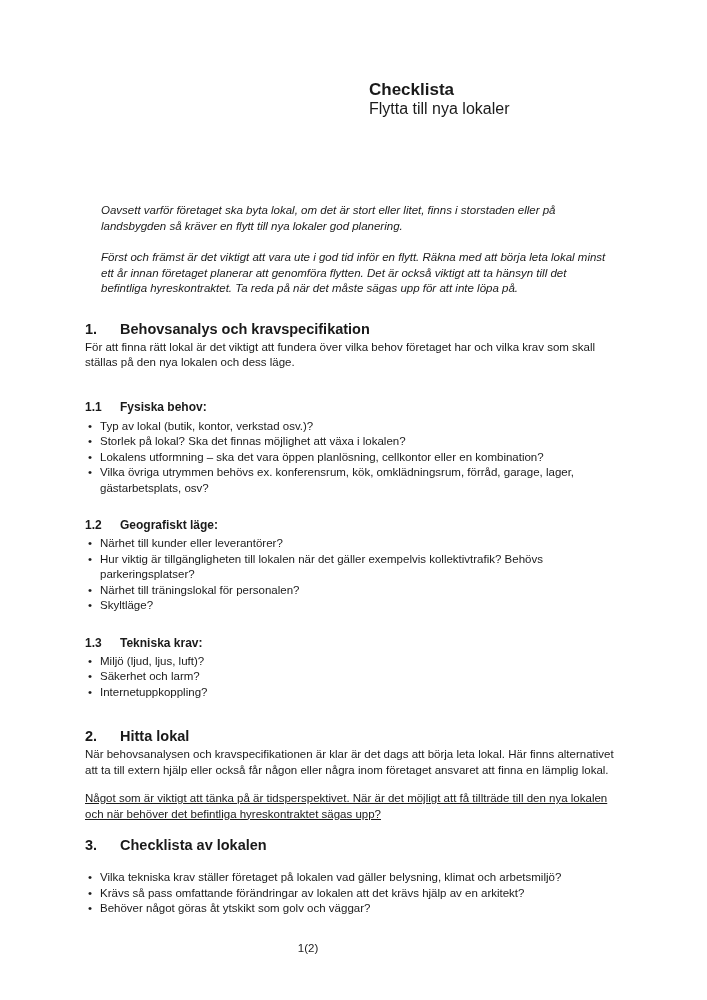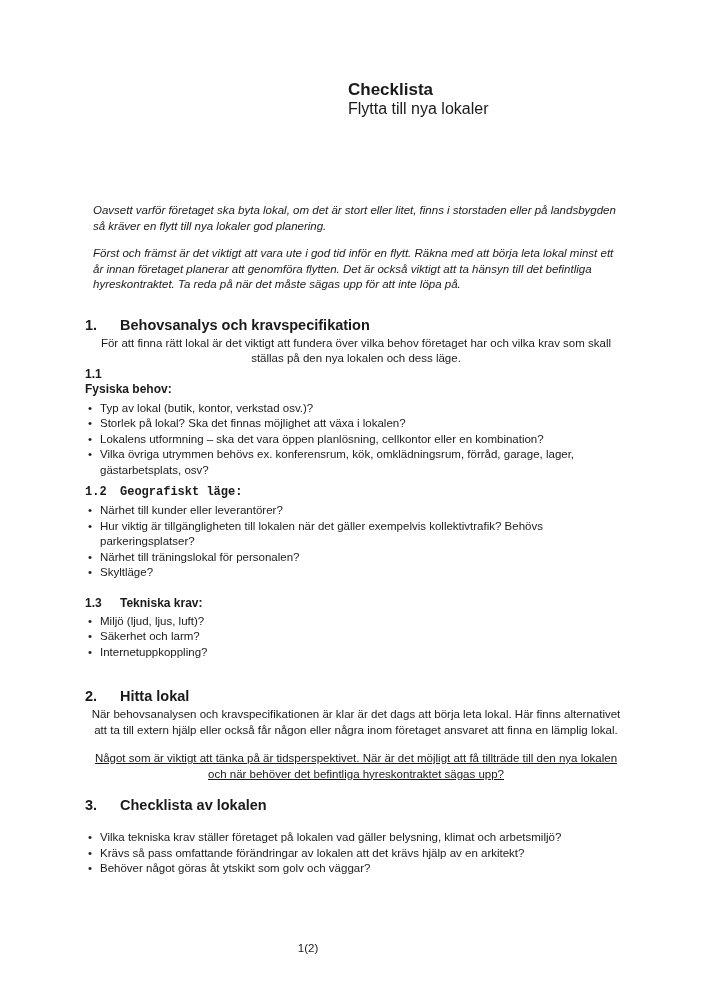--- a/index.html
+++ b/index.html
@@ -5,39 +5,39 @@
   html,body{margin:0;padding:0;background:#e8e8e8;}
   .page{
     position:relative;
     width:707px;height:1000px;
     background:#ffffff;
     color:#1a1a1a;
     font-family:"Liberation Sans", sans-serif;
     overflow:hidden;
     box-sizing:border-box;
   }
-  .title-block{position:absolute;left:348px;top:80px;}
+  .title-block{position:absolute;left:369px;top:80px;}
   .doc-title{font-size:17px;font-weight:bold;line-height:20px;}
   .doc-subtitle{font-size:16px;line-height:18px;}
   .content{position:absolute;left:85px;top:0;width:542px;}
-  .intro{font-style:italic;margin:8px;font-size:11.5px;line-height:15.5px;}
+  .intro{font-style:italic;margin:16px;font-size:11.5px;line-height:15.5px;}
   .intro-1{margin-top:203px;}
   .intro-2{margin-top:12px;}
   .h-sec{display:flex;font-weight:bold;font-size:14.5px;line-height:18px;}
   .h-sec .num{width:35px;flex:none;}
   .h-sec-1{margin-top:23px;}
   .h-sec-2{margin-top:27px;}
   .h-sec-3{margin-top:14px;}
-  .body-p{margin:2px 0 0 0;font-size:11.5px;line-height:15.5px;text-align:center;}
+  .body-p{margin:2px 0 0 0;font-size:11.5px;line-height:15.5px;}
   .body-p.gap{margin-top:13px;text-decoration:underline;}
   .h-sub{display:flex;font-weight:bold;font-size:12px;line-height:15px;}
   .h-sub .num{width:35px;flex:none;}
-  .h-sub-11{margin-top:0;flex-direction:column;}
-  .h-sub-12{margin-top:7px;font-family:Liberation Mono, monospace;}
-  .h-sub-13{margin-top:15px;}
+  .h-sub-11{margin-top:29px;}
+  .h-sub-12{margin-top:22px;}
+  .h-sub-13{margin-top:22px;}
   .bullet-list{margin-top:4px;}
   .bullet-list.tight{margin-top:3px;}
   .bullet-list.gap{margin-top:16px;}
   .bullet-row{display:flex;font-size:11.5px;line-height:15.5px;}
   .bullet-row .marker{width:15px;flex:none;padding-left:3px;box-sizing:border-box;}
   .bullet-row .txt{flex:1;}
   .footer{
     position:absolute;left:0;top:941px;width:616px;
     text-align:center;font-size:11.5px;line-height:15px;
   }

